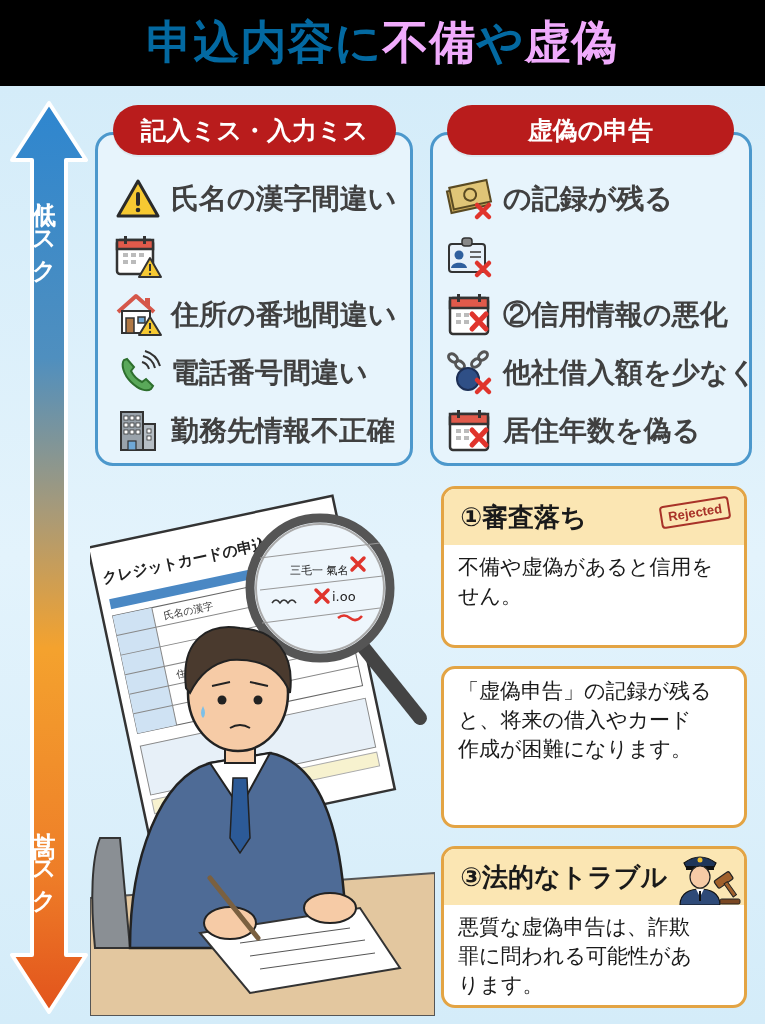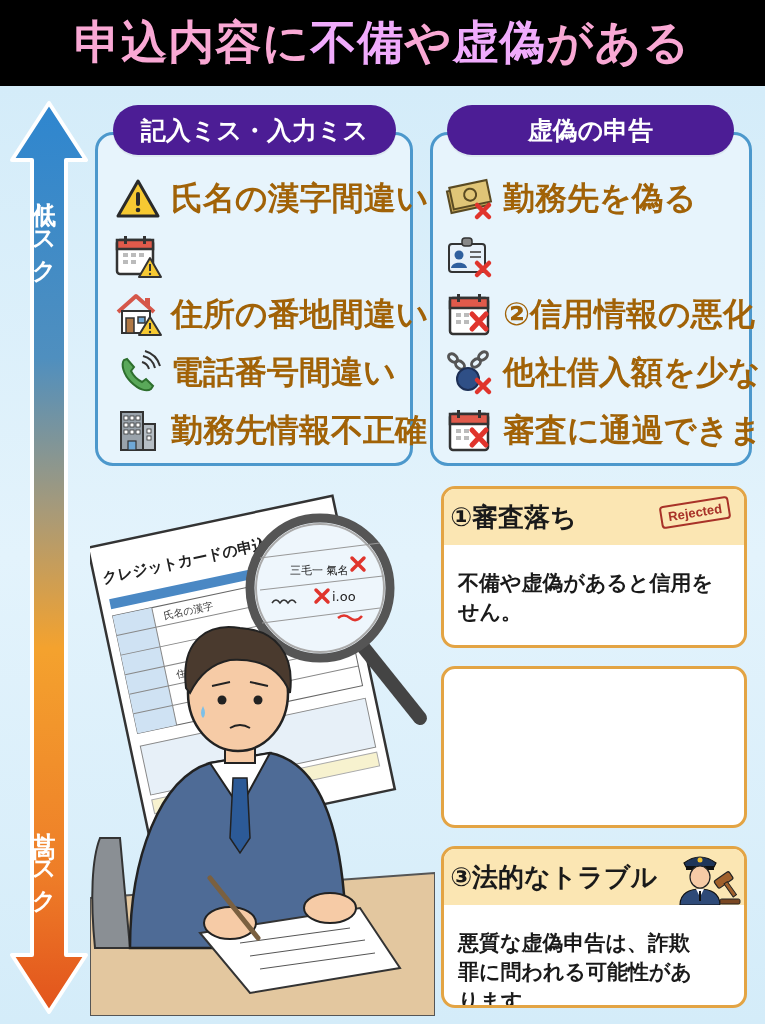--- a/index.html
+++ b/index.html
@@ -9,21 +9,21 @@
     background: #d9effa;
     position: relative;
     color: #1a1a1a;
   }
   .header {
     position: absolute; left: 0; top: 0; width: 765px; height: 86px;
     background: #000;
     display: flex; align-items: center; justify-content: center;
     font-weight: bold; font-size: 46px; letter-spacing: 1px;
   }
-  .header .w { color: #f9a8d4; }
+  .header .w { color: #0369a1; }
   .header .y { color: #f0abfc; }
 
   .bg-area {
     position: absolute; left: 0; top: 86px; width: 765px; height: 938px;
     background: linear-gradient(180deg, #d4ecf9 0%, #e3f3fc 50%, #d4ecf9 100%);
   }
 
   
   .risk-arrow { position: absolute; left: 8px; top: 100px; width: 82px; height: 915px; }
   .risk-label {
@@ -37,46 +37,46 @@
   
   .panel {
     position: absolute; top: 132px; height: 334px;
     border: 3px solid #4c98cc; border-radius: 18px;
     background: #e7f4fc;
   }
   .panel-left { left: 95px; width: 318px; }
   .panel-right { left: 430px; width: 322px; }
   .panel-pill {
     position: absolute; top: 105px; height: 50px; border-radius: 25px;
-    background: #4c1d95; color: #fff; font-weight: bold; font-size: 25px;
+    background: #b91c1c; color: #fff; font-weight: bold; font-size: 25px;
     display: flex; align-items: center; justify-content: center;
     box-shadow: 0 2px 0 rgba(0,0,0,0.05);
   }
   .pill-left { left: 113px; width: 283px; }
   .pill-right { left: 447px; width: 287px; }
 
   .item-list { position: absolute; list-style: none; }
   .list-left { left: 113px; top: 170px; }
   .list-right { left: 445px; top: 170px; }
   .item { display: flex; align-items: center; height: 58px; }
   .item .ico { width: 50px; height: 48px; margin-right: 8px; display: flex; align-items: center; justify-content: center; }
-  .item .txt { font-weight: bold; font-size: 32px; color: #a16207; white-space: nowrap; }
+  .item .txt { font-weight: bold; font-size: 28px; color: #404040; white-space: nowrap; font-family: Liberation Mono, monospace; }
 
   
   .card {
     position: absolute; left: 441px; width: 306px;
     border: 3px solid #e3a444; border-radius: 14px; overflow: hidden;
     background: #fff;
   }
   .card-head {
     background: #fbe6b3; height: 56px; display: flex; align-items: center;
-    padding-left: 6px; font-weight: bold; font-size: 26px; position: relative;
+    padding-left: 16px; font-weight: bold; font-size: 26px; position: relative;
   }
   .card-body {
-    padding: 24px 12px 10px 14px; font-weight: bold; font-size: 21px; line-height: 29px;
+    padding: 8px 12px 10px 14px; font-weight: normal; font-size: 21px; line-height: 29px;
     color: #1a1a1a;
   }
   .card1 { top: 486px; height: 162px; }
   .card2 { top: 666px; height: 162px; }
   .card3 { top: 846px; height: 162px; }
   .card-icon { position: absolute; }
 
   .stamp {
     position: absolute; right: 14px; top: 12px;
     border: 2px solid #a83228; border-radius: 4px; color: #a83228;
@@ -88,21 +88,20 @@
   .illustration { position: absolute; left: 90px; top: 478px; width: 345px; height: 538px; }
 </style>
 </head>
 <body>
 
 <div class="header">
   <span class="w">申込内容に</span>
     <span class="y">不備</span>
     <span class="w">や</span>
     <span class="y">虚偽</span>
-    <span class="w">がある</span>
 </div>
 
 <div class="bg-area"></div>
 
 <svg class="risk-arrow" viewBox="0 0 82 915" width="82" height="915">
   <defs>
     <linearGradient id="rg" x1="0" y1="0" x2="0" y2="1">
       <stop offset="0" stop-color="#2e86cf"></stop>
       <stop offset="0.28" stop-color="#4f8fbf"></stop>
       <stop offset="0.45" stop-color="#a89a78"></stop>
@@ -207,21 +206,21 @@
     <span class="ico">
       <svg width="50" height="44" viewBox="0 0 50 44">
           <g transform="rotate(-12 24 22)">
             <rect x="4" y="10" width="38" height="22" fill="#c9a95a" stroke="#5a4a22" stroke-width="2"></rect>
             <rect x="7" y="7" width="38" height="22" fill="#e0c577" stroke="#5a4a22" stroke-width="2"></rect>
             <circle cx="26" cy="18" r="6" fill="none" stroke="#5a4a22" stroke-width="2"></circle>
           </g>
           <path d="M32 28 L44 40 M44 28 L32 40" stroke="#e0342c" stroke-width="4.5" stroke-linecap="round"></path>
         </svg>
     </span>
-    <span class="txt">勤務先を偽る</span>
+    <span class="txt">の記録が残る</span>
   </li>
   <li class="item">
     <span class="ico">
       <svg width="50" height="46" viewBox="0 0 50 46">
           <rect x="4" y="10" width="36" height="28" rx="3" fill="#e7f1fa" stroke="#333" stroke-width="2"></rect>
           <rect x="17" y="4" width="10" height="8" rx="3" fill="#888" stroke="#333" stroke-width="1.5"></rect>
           <circle cx="14" cy="21" r="4.5" fill="#2f5f9e"></circle>
           <path d="M6 34 C7 27 21 27 22 34 Z" fill="#2f5f9e"></path>
           <g stroke="#555" stroke-width="1.8">
             <line x1="25" y1="18" x2="36" y2="18"></line>
@@ -273,21 +272,21 @@
           <rect x="32" y="2" width="3" height="8" fill="#333"></rect>
           <g fill="#bbb">
             <rect x="10" y="21" width="5" height="4"></rect>
             <rect x="18" y="21" width="5" height="4"></rect>
             <rect x="10" y="28" width="5" height="4"></rect>
             <rect x="18" y="28" width="5" height="4"></rect>
           </g>
           <path d="M26 22 L40 37 M40 22 L26 37" stroke="#e0342c" stroke-width="5" stroke-linecap="round"></path>
         </svg>
     </span>
-    <span class="txt">審査に通過できま</span>
+    <span class="txt">居住年数を偽る</span>
   </li>
 </ul>
 
 <svg class="illustration" viewBox="0 0 345 538" width="345" height="538">
 
   <g transform="rotate(-12 150 160)">
     <rect x="20" y="40" width="250" height="300" fill="#fff" stroke="#333" stroke-width="2.5"></rect>
     <rect x="30" y="95" width="230" height="10" fill="#4a88c4"></rect>
     <rect x="30" y="112" width="230" height="120" fill="none" stroke="#666" stroke-width="1"></rect>
     <rect x="30" y="112" width="40" height="120" fill="#cfe2f3"></rect>
@@ -356,20 +355,25 @@
     <span>①審査落ち</span>
     <span class="stamp">Rejected</span>
   </div>
   <div class="card-body">
     <div>不備や虚偽があると信用を</div>
     <div>せん。</div>
   </div>
 </div>
 
 <div class="card card2">
+  <div class="card-body">
+    <div>「虚偽申告」の記録が残る</div>
+    <div>と、将来の借入やカード</div>
+    <div>作成が困難になります。</div>
+  </div>
 </div>
 
 <div class="card card3">
   <div class="card-head">
     <span>③法的なトラブル</span>
     <svg class="card-icon" style="right:2px; top:0px;" width="66" height="56" viewBox="0 0 66 56">
       <path d="M8 14 Q24 2 40 14 L38 18 L10 18 Z" fill="#1f3559" stroke="#111" stroke-width="1.2"></path>
       <circle cx="24" cy="11" r="2.5" fill="#f2c230"></circle>
       <rect x="10" y="17" width="28" height="4" fill="#111"></rect>
       <ellipse cx="24" cy="28" rx="10" ry="11" fill="#f6cba6" stroke="#222" stroke-width="1.2"></ellipse>

